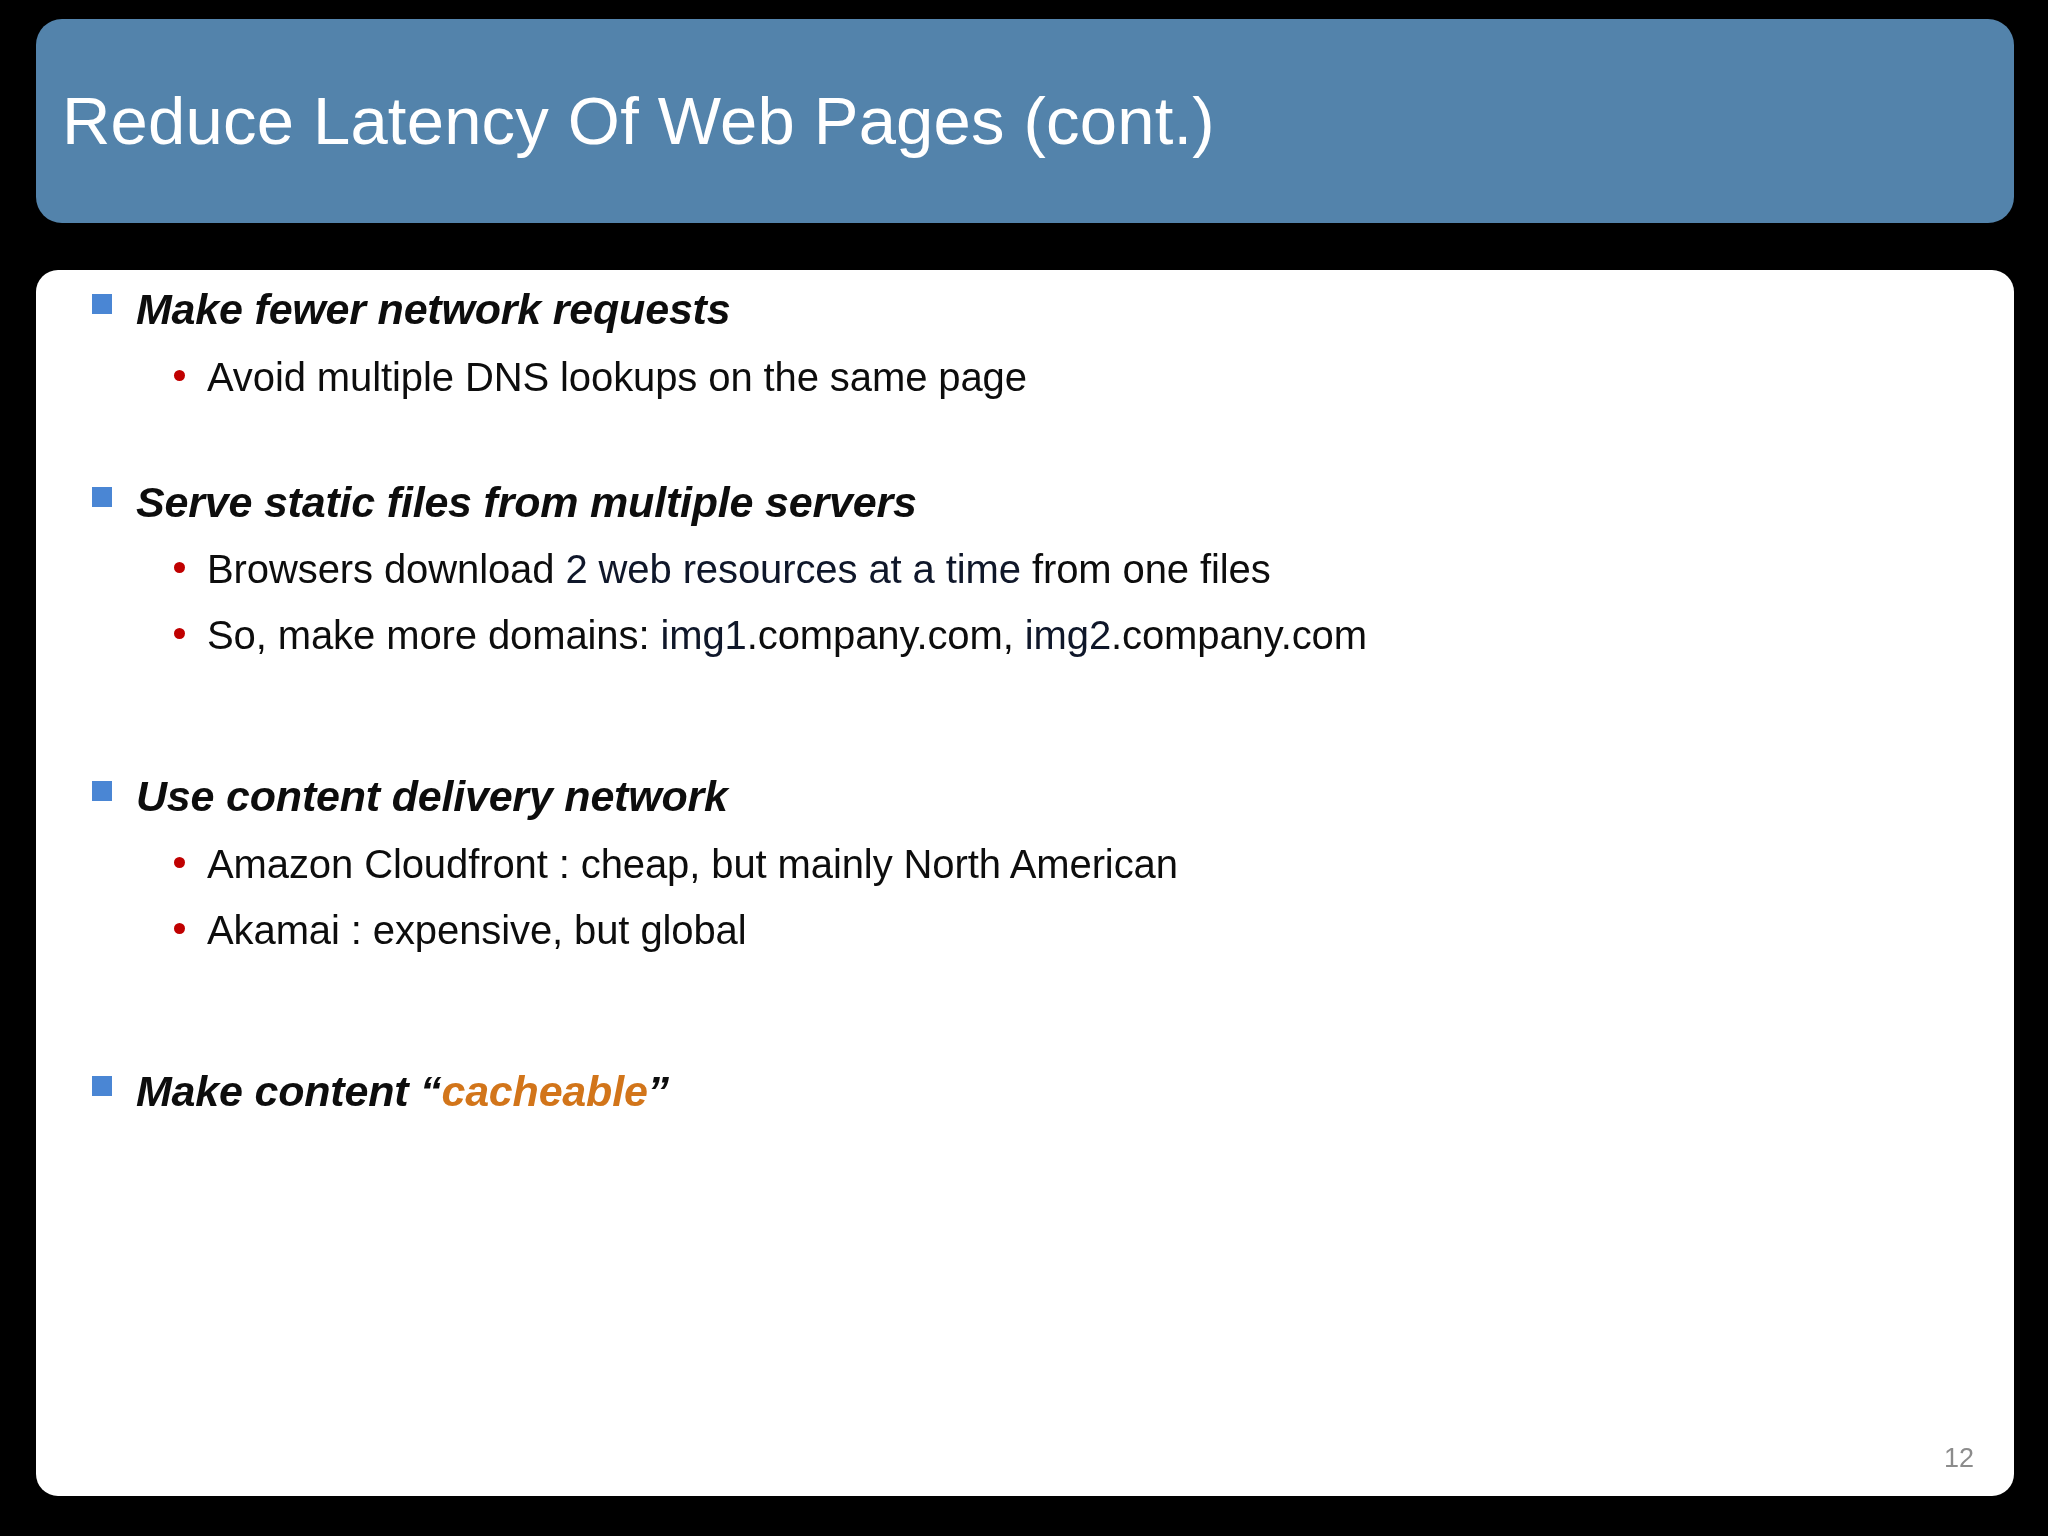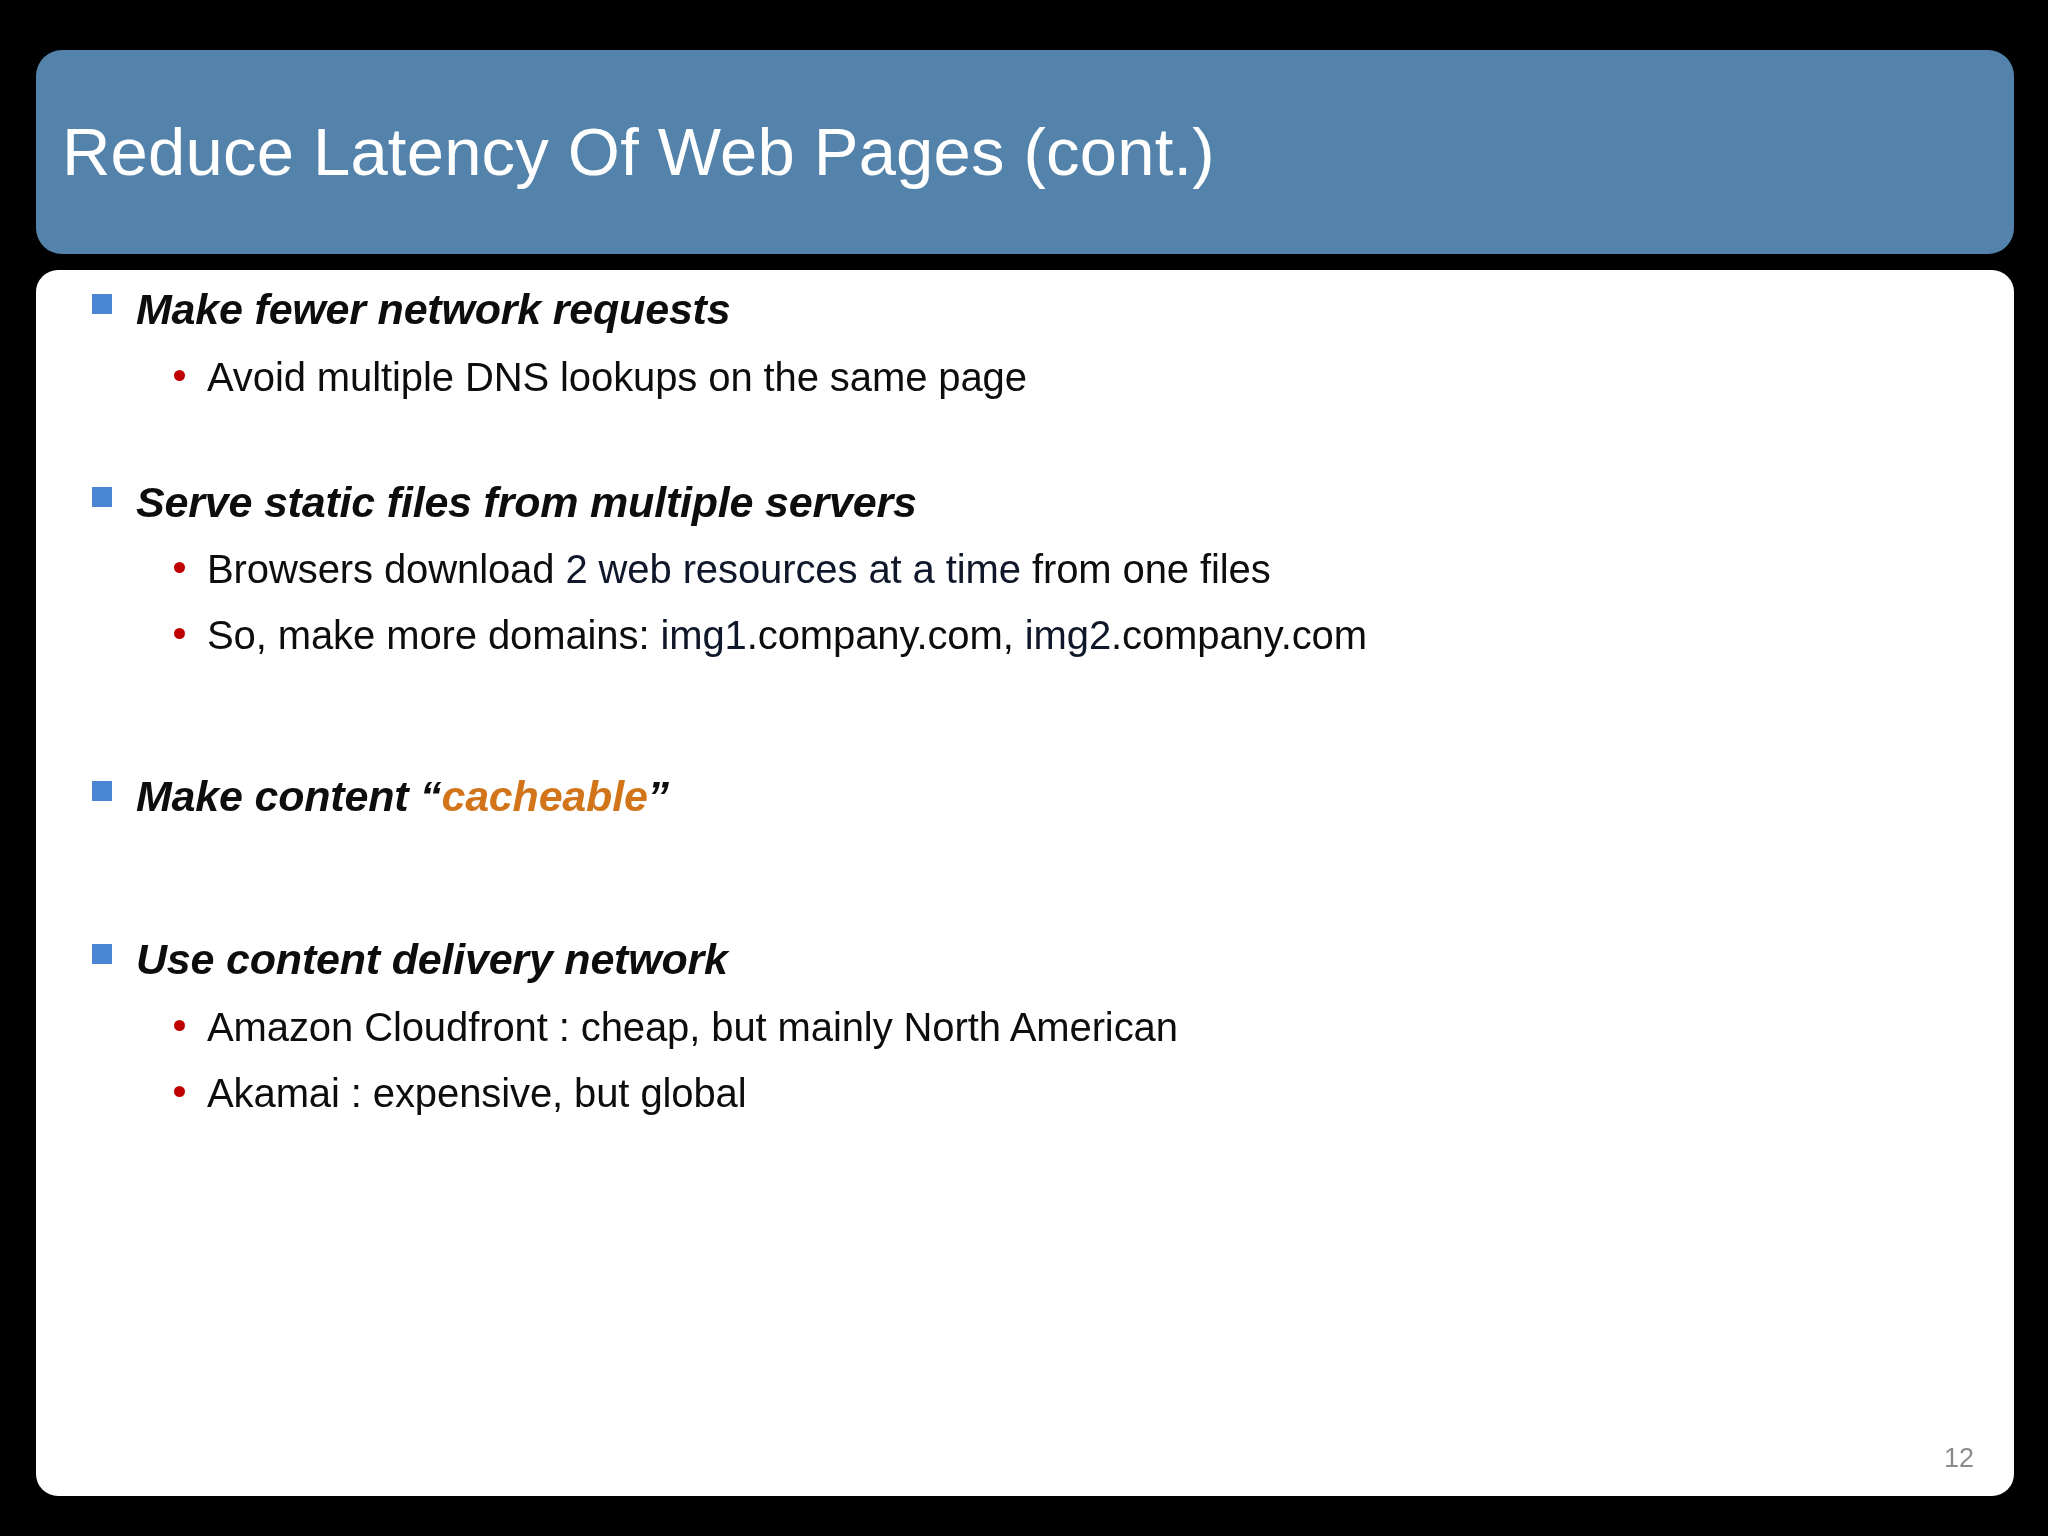--- a/index.html
+++ b/index.html
@@ -18,21 +18,21 @@
     position: relative;
     width: 2048px;
     height: 1536px;
     background: #000000;
   }
 
   
   .title-bar {
     position: absolute;
     left: 36px;
-    top: 50px;
+    top: 19px;
     width: 1978px;
     height: 204px;
     background: #5383ab;
     border-radius: 26px;
     box-sizing: border-box;
     display: flex;
     align-items: center;
   }
   .title-text {
     color: #ffffff;
@@ -176,38 +176,38 @@
           </div>
           <div class="l2-row">
             <span class="dot-bullet"></span>
             <span class="l2-text"><span>Browsers download </span><span class="hl">2 web resources at a time</span><span> from one files</span></span>
           </div>
           <div class="l2-row">
             <span class="dot-bullet"></span>
             <span class="l2-text"><span>So, make more domains: </span><span class="hl">img1</span><span>.company.com, </span><span class="hl">img2</span><span>.company.com</span></span>
           </div>
         </div>
+        <div class="group g2">
+          <div class="l1-row">
+            <span class="sq-bullet"></span>
+            <span class="l1-text"><span>Use content delivery network</span></span>
+          </div>
+          <div class="l2-row">
+            <span class="dot-bullet"></span>
+            <span class="l2-text"><span>Amazon Cloudfront : cheap, but mainly North American</span></span>
+          </div>
+          <div class="l2-row">
+            <span class="dot-bullet"></span>
+            <span class="l2-text"><span>Akamai : expensive, but global</span></span>
+          </div>
+        </div>
         <div class="group g3">
           <div class="l1-row">
             <span class="sq-bullet"></span>
             <span class="l1-text"><span>Make content “</span><span class="hl-l1">cacheable</span><span>”</span></span>
-          </div>
-        </div>
-        <div class="group g2">
-          <div class="l1-row">
-            <span class="sq-bullet"></span>
-            <span class="l1-text"><span>Use content delivery network</span></span>
-          </div>
-          <div class="l2-row">
-            <span class="dot-bullet"></span>
-            <span class="l2-text"><span>Amazon Cloudfront : cheap, but mainly North American</span></span>
-          </div>
-          <div class="l2-row">
-            <span class="dot-bullet"></span>
-            <span class="l2-text"><span>Akamai : expensive, but global</span></span>
           </div>
         </div>
       </div>
 
     <div class="page-number">12</div>
   </div>
 
 </div>
 
 </body></html>

